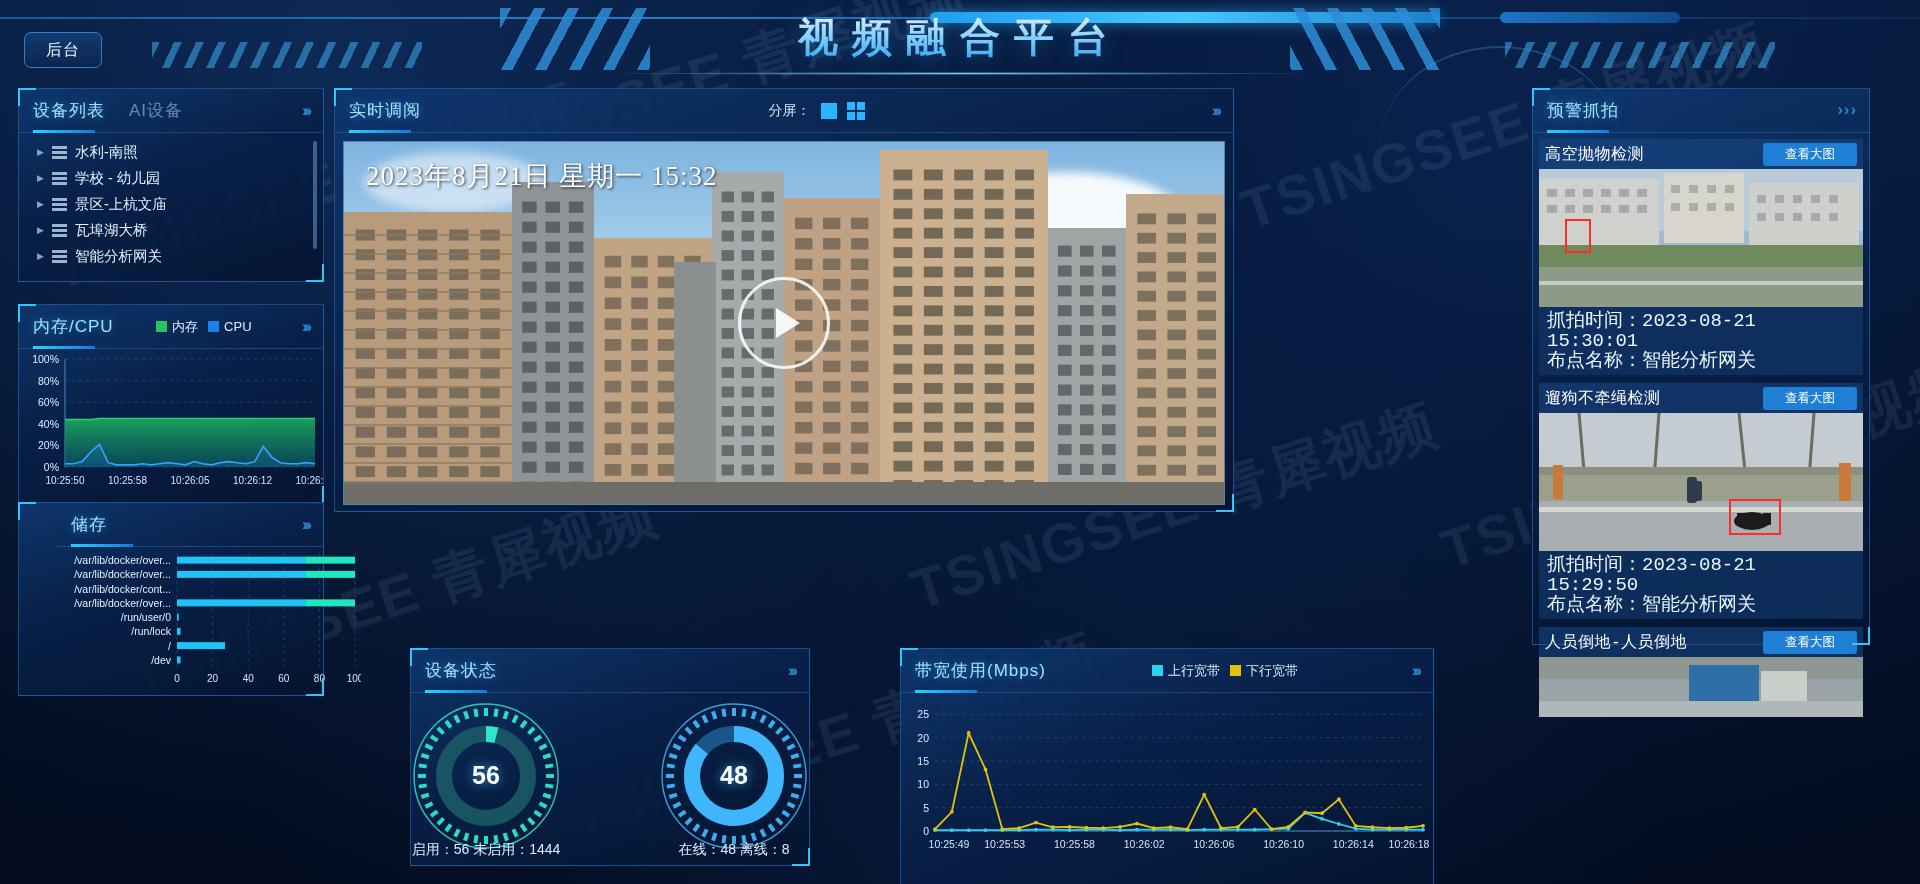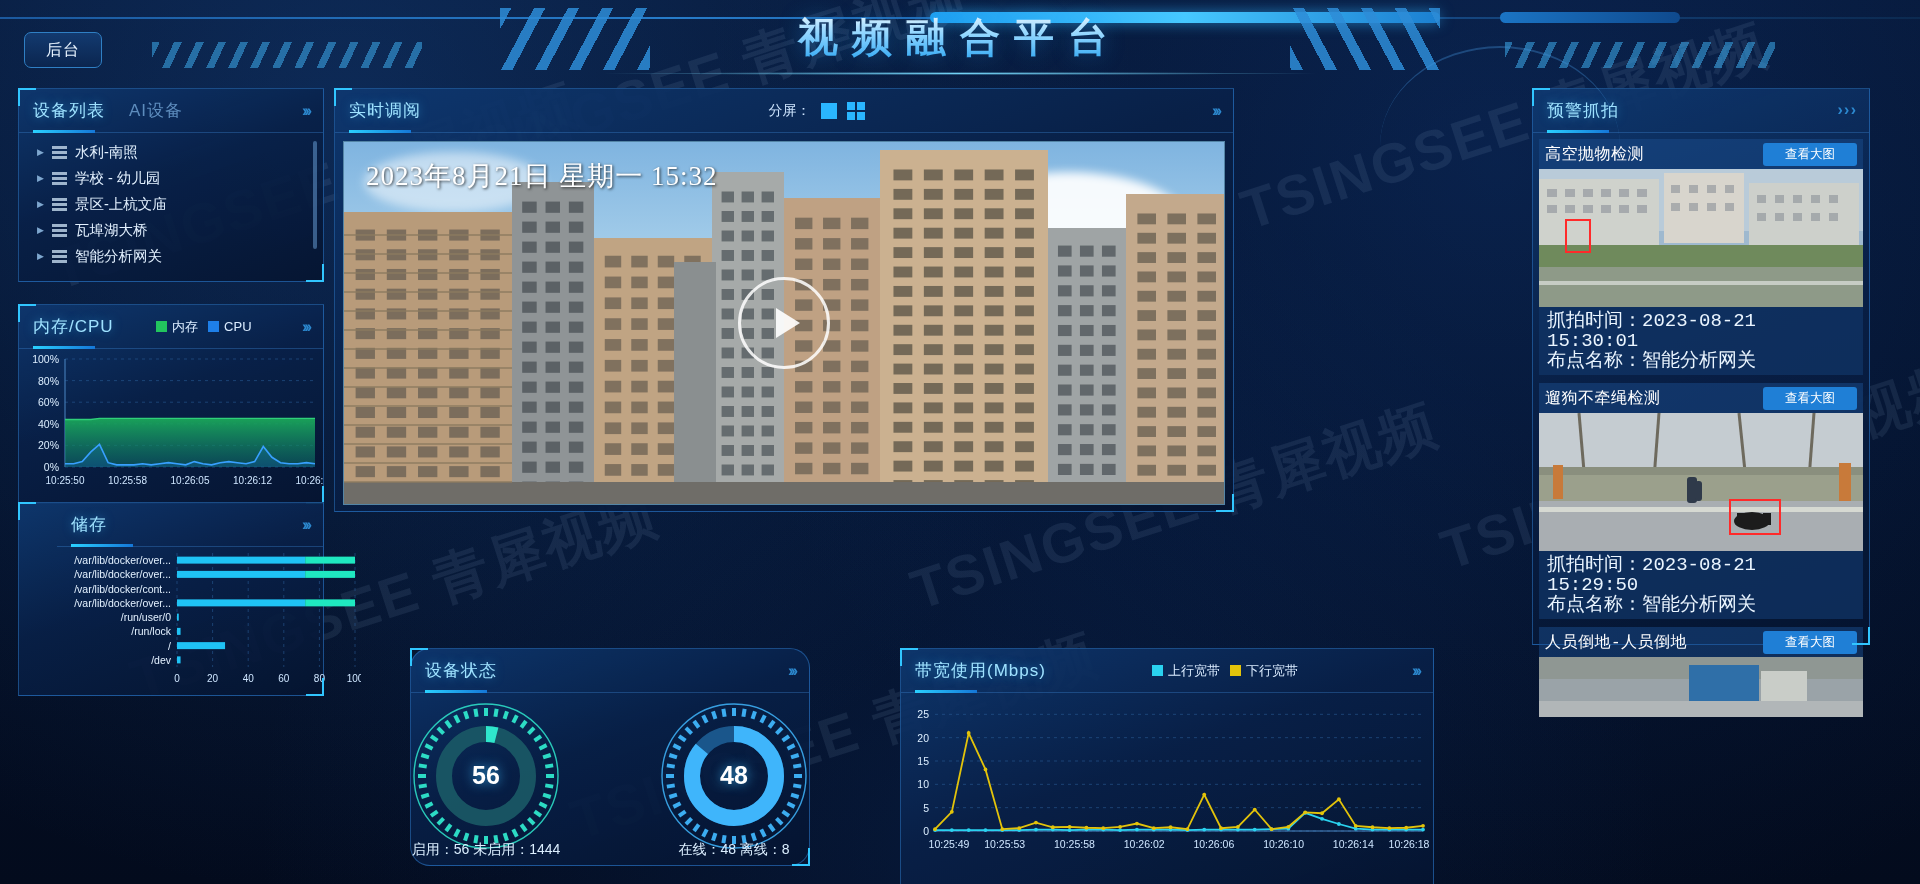--- a/index.html
+++ b/index.html
@@ -190,21 +190,21 @@
     width:92px; height:92px; border-radius:50%;
     border:3px solid rgba(255,255,255,.85);
     display:flex; align-items:center; justify-content:center; cursor:pointer; z-index:3;
   }
   .play-btn i{
     width:0;height:0;border-left:24px solid rgba(255,255,255,.9);
     border-top:15px solid transparent;border-bottom:15px solid transparent; margin-left:7px;
   }
 
   
-  #sts-panel{ left:410px; top:648px; width:400px; height:218px;border-radius:20px; }
+  #sts-panel{ left:410px; top:648px; width:400px; height:218px; }
   .gauges{ display:flex; justify-content:space-between; padding-top:8px; }
   .gauge{ position:relative; width:150px; text-align:center; }
   .gval{
     position:absolute; left:0; top:60px; width:150px; text-align:center;
     font-size:25px; font-weight:700; color:#ffffff;
     text-shadow:0 0 12px rgba(60,190,255,.8);
   }
   .gfoot{ position:absolute; left:0; bottom:-4px; width:100%; text-align:center;
     font-size:14px; color:#dcefff; }
 

